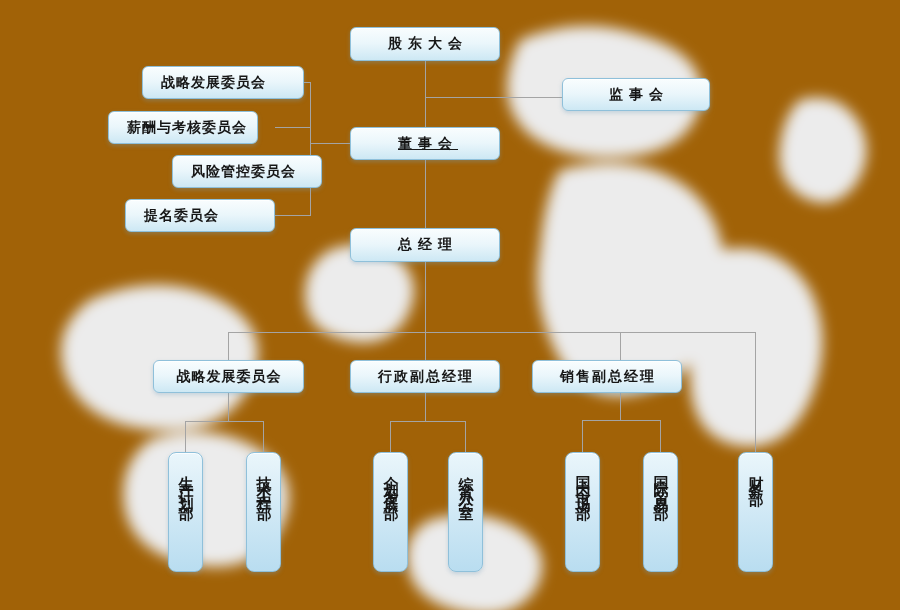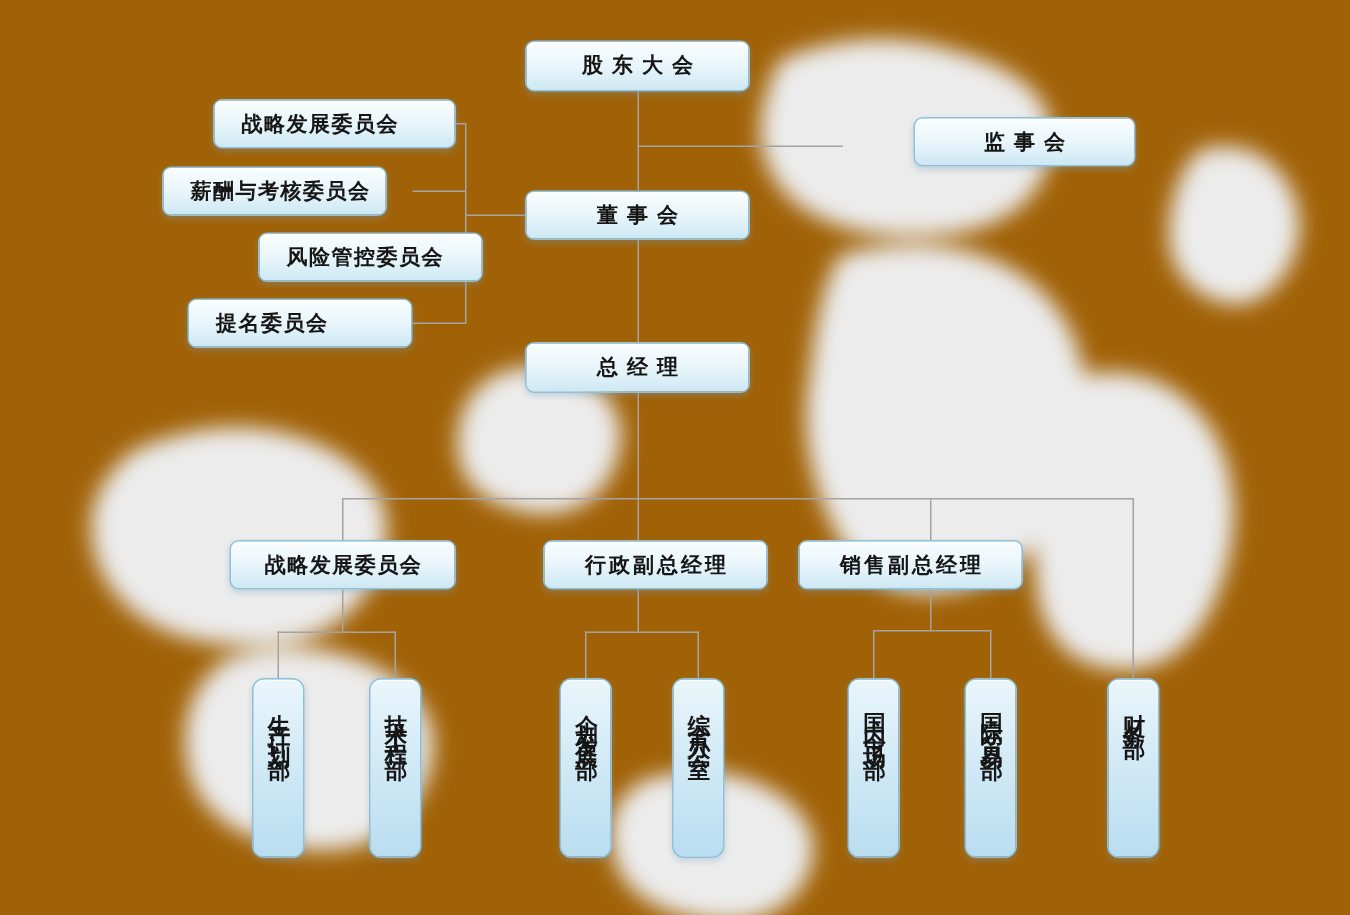--- a/index.html
+++ b/index.html
@@ -88,33 +88,33 @@
   <div class="vl" style="left:390px;top:421px;height:31px;"></div>
   <div class="vl" style="left:465px;top:421px;height:31px;"></div>
 
   <div class="vl" style="left:620px;top:393px;height:27px;"></div>
   <div class="hl" style="left:582px;top:420px;width:79px;"></div>
   <div class="vl" style="left:582px;top:420px;height:32px;"></div>
   <div class="vl" style="left:660px;top:420px;height:32px;"></div>
 
   <div class="node" style="left:350px;top:27px;width:150px;height:34px;">股东大会</div>
 
-  <div class="node" style="left:562px;top:78px;width:148px;height:33px;margin-left:47px;">监事会</div>
+  <div class="node" style="left:562px;top:78px;width:148px;height:33px;">监事会</div>
 
-  <div class="node" style="left:350px;top:127px;width:150px;height:33px;">董事会</div>
+  <div class="node" style="left:350px;top:127px;width:150px;height:33px;text-decoration:underline;">董事会</div>
 
   <div class="node left-align" style="left:142px;top:66px;width:162px;height:33px;">战略发展委员会</div>
   <div class="node left-align" style="left:108px;top:111px;width:150px;height:33px;">薪酬与考核委员会</div>
   <div class="node left-align" style="left:125px;top:155px;width:150px;height:33px;margin-left:47px;">风险管控委员会</div>
   <div class="node left-align" style="left:125px;top:199px;width:150px;height:33px;text-align:center;">提名委员会</div>
 
   <div class="node" style="left:350px;top:228px;width:150px;height:34px;">总经理</div>
 
   <div class="node sp-tight" style="left:153px;top:360px;width:151px;height:33px;">战略发展委员会</div>
-  <div class="node sp-mid" style="left:362px;top:360px;width:150px;height:33px;">行政副总经理</div>
+  <div class="node sp-mid" style="left:350px;top:360px;width:150px;height:33px;">行政副总经理</div>
   <div class="node sp-mid" style="left:532px;top:360px;width:150px;height:33px;">销售副总经理</div>
 
   <div class="vnode" style="left:168px;top:452px;">
     <span>生产计划部</span>
   </div>
   <div class="vnode" style="left:246px;top:452px;">
     <span>技术工程部</span>
   </div>
   <div class="vnode" style="left:373px;top:452px;">
     <span>企划发展部</span>

